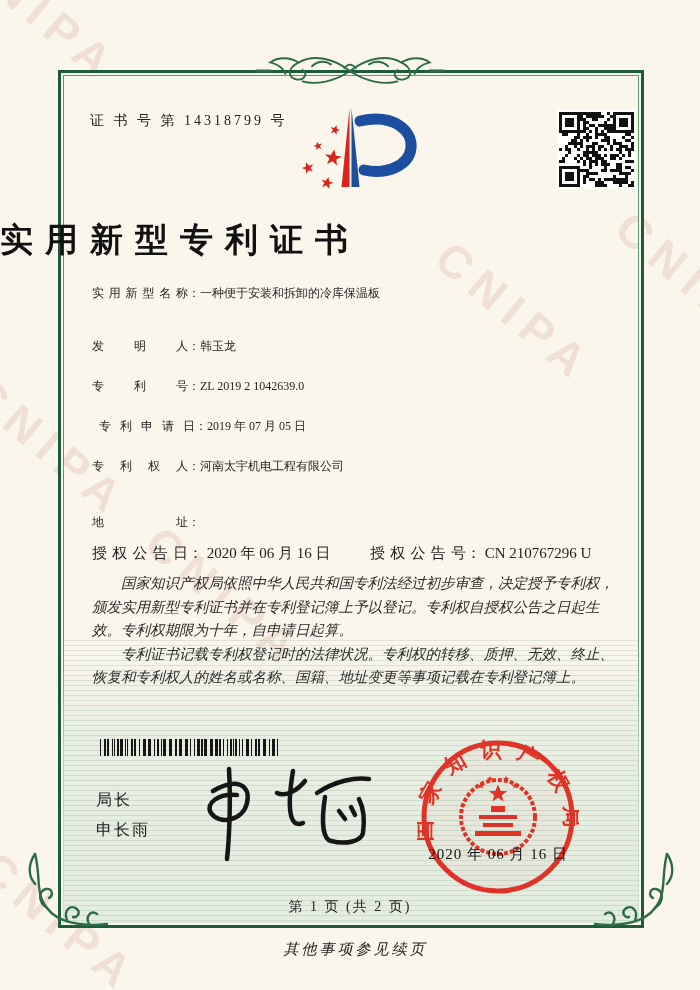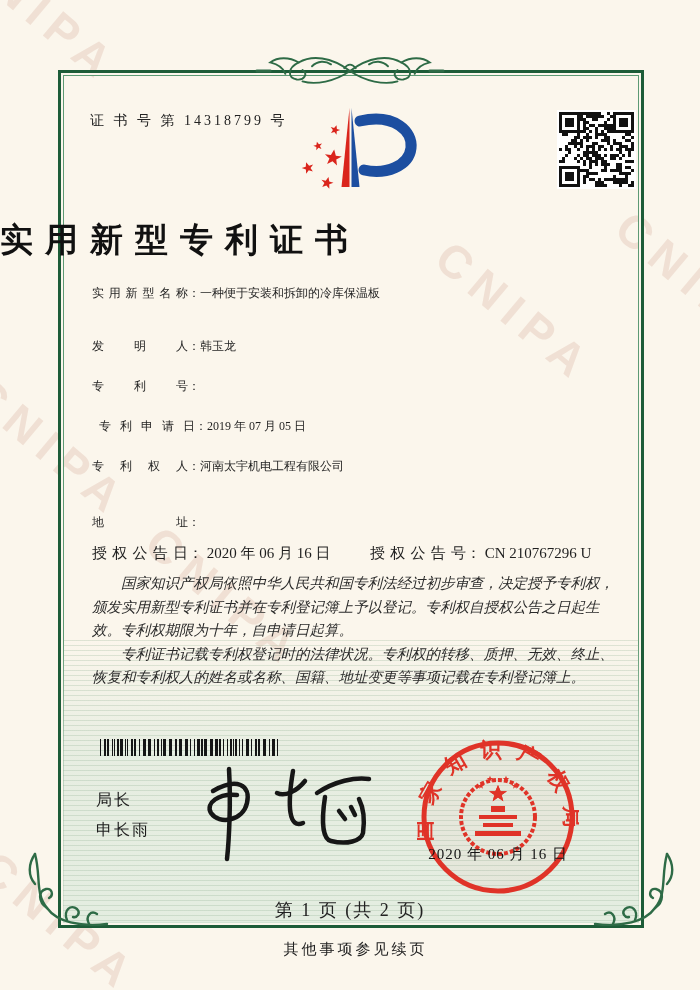--- a/index.html
+++ b/index.html
@@ -45,24 +45,24 @@
   .paragraphs p{margin:0;text-indent:2em;}
   .barcode{position:absolute;left:100px;top:739px;z-index:2;}
   .officer{position:absolute;left:96px;z-index:2;font-family:"Liberation Sans","DejaVu Sans",sans-serif;
     font-size:16px;letter-spacing:2px;color:#1c1c1c;}
   .officer-title{top:790px;}
   .officer-name{top:820px;text-align:center;}
   .signature{position:absolute;left:185px;top:763px;z-index:2;}
   .seal{position:absolute;left:417px;top:736px;z-index:3;opacity:.93;}
   .seal-date{position:absolute;left:413px;top:845px;width:170px;text-align:center;z-index:4;
     font-size:15px;letter-spacing:1px;color:#141414;}
-  .page-info{position:absolute;left:0;right:0;top:898px;text-align:center;font-size:18px;
+  .page-info{position:absolute;left:0;right:0;top:898px;text-align:center;font-size:14px;
     letter-spacing:2px;z-index:2;color:#222;}
   .footer-note{position:absolute;left:0;right:0;top:940px;text-align:center;font-size:15px;
-    letter-spacing:3px;z-index:2;color:#222;padding-left:11px;}
+    font-style:italic;letter-spacing:3px;z-index:2;color:#222;padding-left:11px;}
 </style>
 </head>
 <body>
 
 <span class="watermark" style="left:-55px;top:-15px;">CNIPA</span>
 <span class="watermark" style="left:420px;top:285px;">CNIPA</span>
 <span class="watermark" style="left:-45px;top:420px;">CNIPA</span>
 <span class="watermark" style="left:130px;top:570px;">CNIPA</span>
 <span class="watermark" style="left:600px;top:255px;">CNIPA</span>
 <span class="watermark" style="left:-35px;top:895px;">CNIPA</span>
@@ -456,20 +456,21 @@
   <span class="field-value">一种便于安装和拆卸的冷库保温板</span>
 </div>
 <div class="field-row" style="top:334px;">
   <span class="field-label">发明人</span>
     <span class="field-colon">：</span>
   <span class="field-value">韩玉龙</span>
 </div>
 <div class="field-row" style="top:374px;">
   <span class="field-label">专利号</span>
     <span class="field-colon">：</span>
+  <span class="field-value">ZL 2019 2 1042639.0</span>
 </div>
 <div class="field-row" style="top:414px;margin-left:7px;">
   <span class="field-label">专利申请日</span>
     <span class="field-colon">：</span>
   <span class="field-value">2019 年 07 月 05 日</span>
 </div>
 <div class="field-row" style="top:454px;">
   <span class="field-label">专利权人</span>
     <span class="field-colon">：</span>
   <span class="field-value">河南太宇机电工程有限公司</span>

